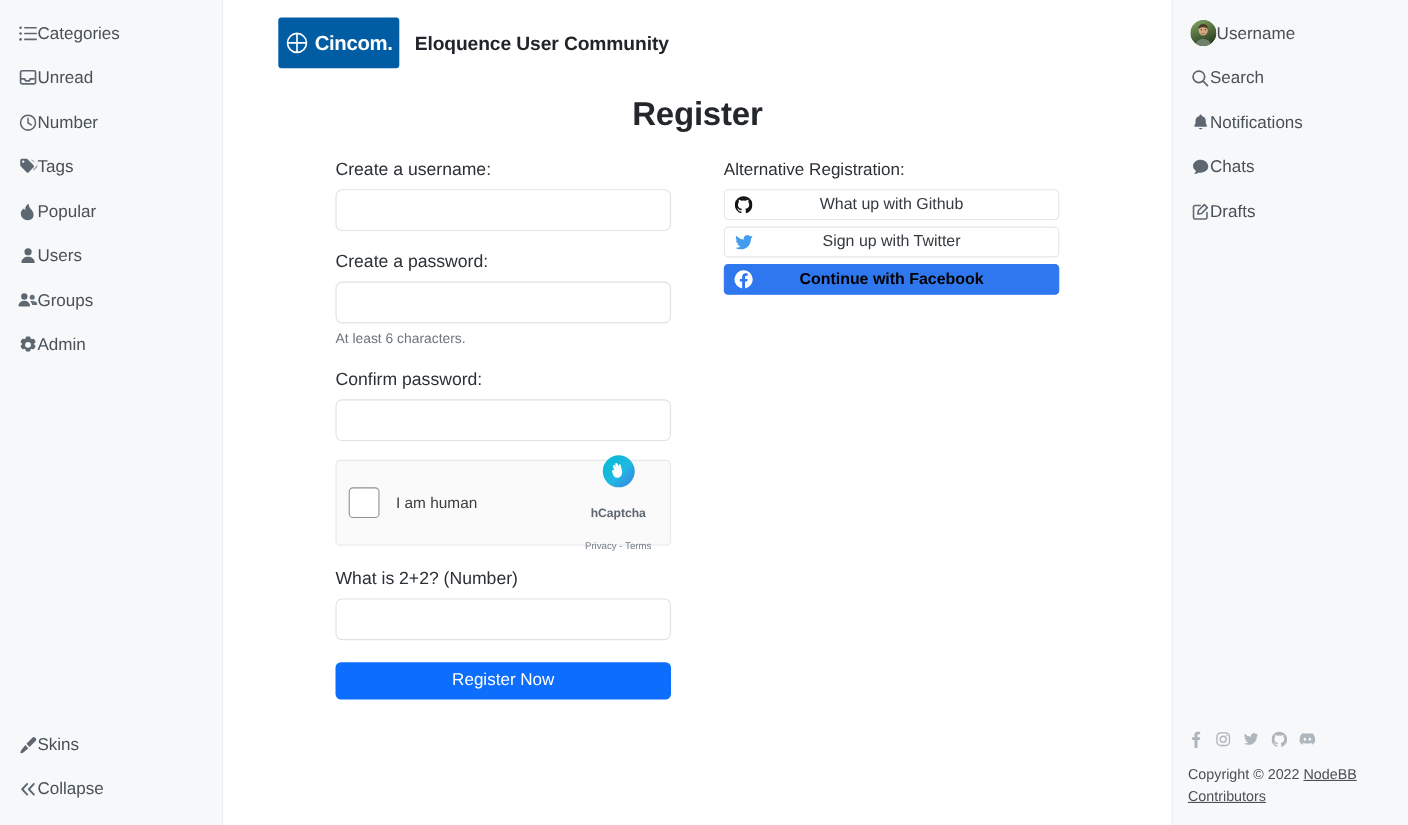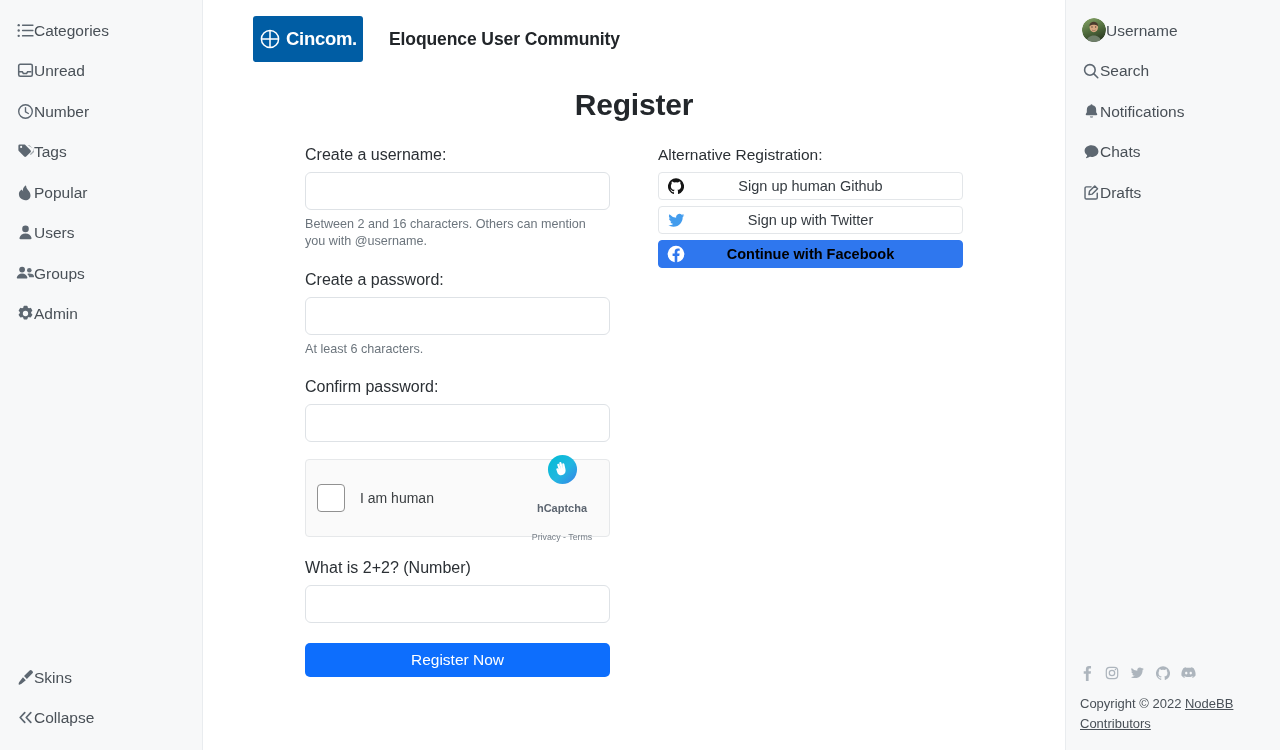--- a/index.html
+++ b/index.html
@@ -47,21 +47,21 @@
   
   .main {
     flex: 1 1 auto;
     height: 750px;
     background: #ffffff;
     position: relative;
     overflow: hidden;
   }
   .brand-row {
     display: flex; align-items: center;
-    gap: 26px;
+    gap: 14px;
     padding: 16px 0 0 50px;
   }
   .brand-logo {
     width: 110px; height: 46px;
     background: #005da4;
     border-radius: 3px;
     display: flex; align-items: center; justify-content: center;
     gap: 5px;
   }
   .brand-logo .mark { width: 22px; height: 22px; }
@@ -358,21 +358,20 @@
 
     <h1 class="page-title">Register</h1>
 
     <div class="content-cols">
 
       <form class="col-left">
 
         <div class="field-block">
           <label class="field-label">Create a username:</label>
           <input class="text-input" type="text" placeholder="" style="">
-          <p class="help-text">Between 2 and 16 characters. Others can mention you with @username.</p>
         </div>
 
         <div class="field-block">
           <label class="field-label">Create a password:</label>
           <input class="text-input" type="password" placeholder="" style="">
           <p class="help-text">At least 6 characters.</p>
         </div>
 
         <div class="field-block tight">
           <label class="field-label">Confirm password:</label>
@@ -413,21 +412,21 @@
 
       <div class="col-right">
         <label class="alt-label">Alternative Registration:</label>
 
         <button class="alt-btn">
           <span class="icon-slot">
             <svg width="16" height="16" viewBox="0 0 16 16" fill="#151515">
                 <path d="M8 .3a8 8 0 0 0-2.53 15.6c.4.07.55-.17.55-.38l-.01-1.34c-2.23.48-2.7-1.07-2.7-1.07-.36-.93-.89-1.18-.89-1.18-.73-.5.06-.49.06-.49.8.06 1.23.83 1.23.83.72 1.23 1.88.87 2.34.67.07-.52.28-.88.5-1.08-1.78-.2-3.65-.89-3.65-3.96 0-.87.31-1.59.82-2.15-.08-.2-.36-1.01.08-2.12 0 0 .67-.21 2.2.82a7.6 7.6 0 0 1 4 0c1.53-1.03 2.2-.82 2.2-.82.44 1.11.16 1.92.08 2.12.51.56.82 1.28.82 2.15 0 3.08-1.87 3.76-3.66 3.96.29.25.54.73.54 1.48l-.01 2.2c0 .21.15.46.55.38A8 8 0 0 0 8 .3Z"></path>
               </svg>
           </span>
-          <span class="alt-text">Sign up human Github</span>
+          <span class="alt-text">What up with Github</span>
         </button>
 
         <button class="alt-btn">
           <span class="icon-slot">
             <svg width="17" height="17" viewBox="0 0 16 16" fill="#439ced">
                 <path d="M15.3 3.1c-.55.25-1.14.41-1.76.49.63-.38 1.12-.98 1.35-1.7-.6.35-1.25.6-1.95.74a3.07 3.07 0 0 0-5.23 2.8A8.72 8.72 0 0 1 1.4 2.22a3.07 3.07 0 0 0 .95 4.1c-.5-.02-.97-.15-1.38-.38v.04c0 1.49 1.06 2.73 2.46 3.01-.26.07-.53.11-.81.11-.2 0-.39-.02-.58-.05a3.08 3.08 0 0 0 2.87 2.13 6.16 6.16 0 0 1-4.55 1.27 8.69 8.69 0 0 0 4.71 1.38c5.65 0 8.74-4.68 8.74-8.74l-.01-.4c.6-.43 1.12-.97 1.53-1.59Z"></path>
               </svg>
           </span>
           <span class="alt-text">Sign up with Twitter</span>
         </button>

